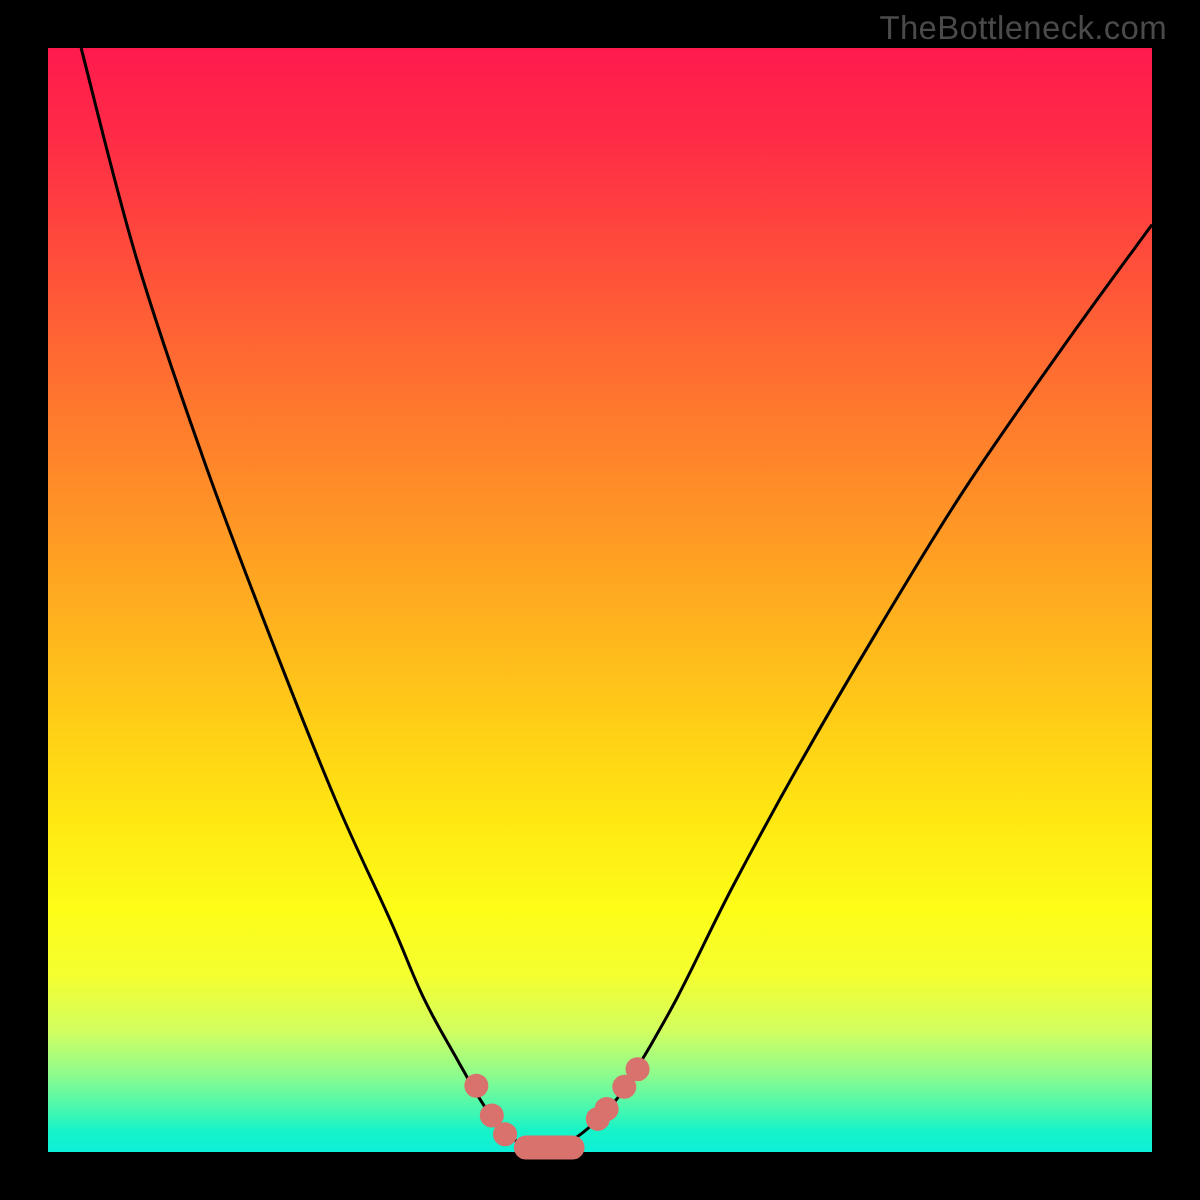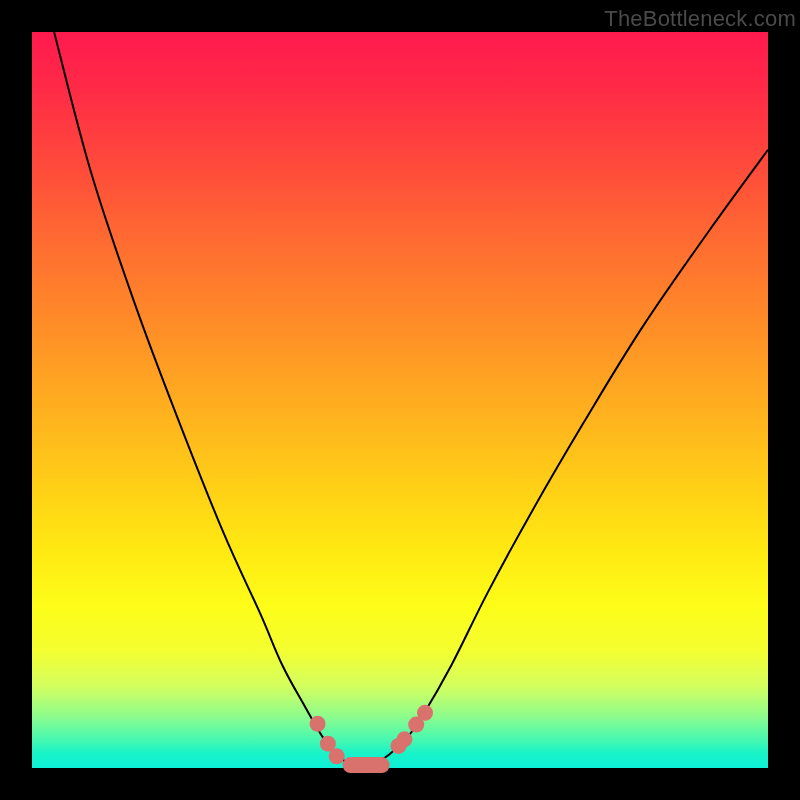--- a/index.html
+++ b/index.html
@@ -7,21 +7,21 @@
     width: 800px;
     height: 800px;
     background: #000;
     position: relative;
     font-family: Arial, Helvetica, sans-serif;
     overflow: hidden;
   }
   .watermark {
     position: absolute;
     top: 6px;
-    right: 4px;
+    right: 22px;
     color: #4a4a4a;
     font-size: 22px;
     font-weight: 500;
     z-index: 10;
     letter-spacing: 0.2px;
   }
   .plot-area {
     position: absolute;
     left: 32px;
     top: 32px;

